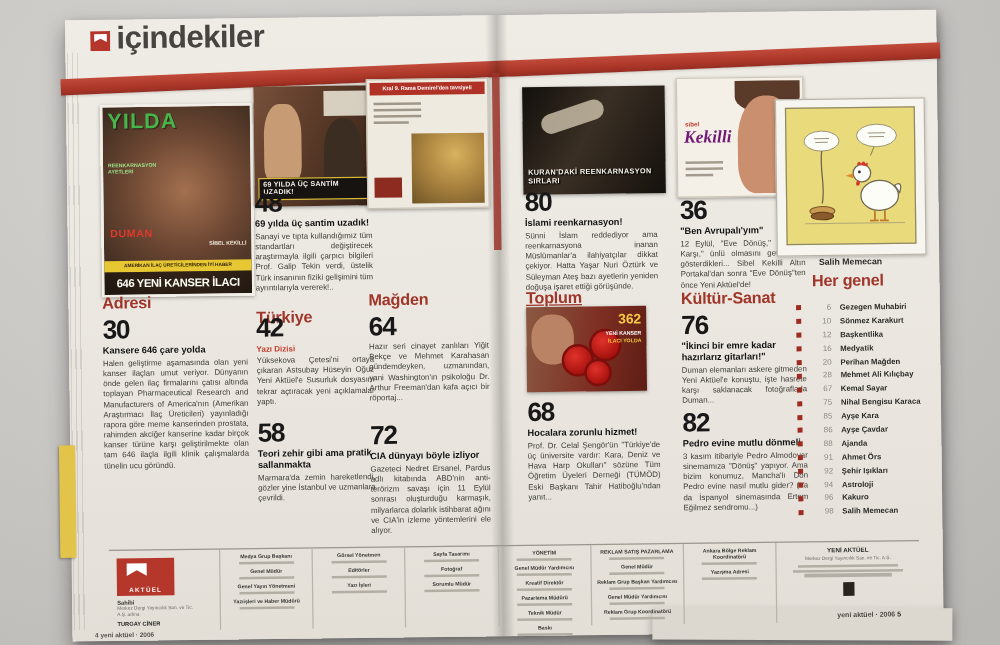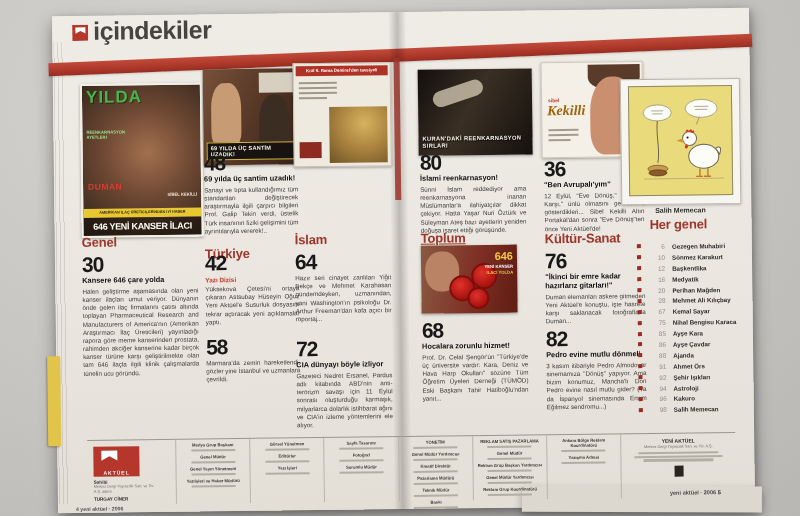--- a/index.html
+++ b/index.html
@@ -62,21 +62,21 @@
   .t-reenk{background:linear-gradient(120deg,#120f0c 0%,#3a2f24 45%,#15110d 100%);}
   .t-reenk .hand{position:absolute;left:14px;top:16px;width:52px;height:16px;background:#cfc4ae;border-radius:8px;transform:rotate(-18deg);opacity:.8;}
   .t-reenk .cap{position:absolute;left:4px;bottom:6px;right:4px;color:#f4f1e8;font-size:5.8px;font-weight:800;
                 letter-spacing:.3px;line-height:1.25;text-shadow:1px 1px 1px #000;}
   
   .t-kekilli{background:#f4f0e8;border:1px solid #cfc8ba;}
   .t-kekilli .back{position:absolute;right:6px;top:14px;width:46px;height:78px;background:#c98f6e;border-radius:45% 45% 30% 30%;}
   .t-kekilli .hair{position:absolute;right:2px;top:2px;width:52px;height:26px;background:#5a3a28;border-radius:0 0 50% 50%;}
   .t-kekilli .nsmall{position:absolute;left:6px;top:34px;font-size:5px;font-weight:700;color:#c0392b;}
   .t-kekilli .nbig{position:absolute;left:5px;top:40px;font-size:14px;font-weight:700;font-style:italic;
-                   color:#a16207;font-family:"Liberation Serif",serif;}
+                   color:#701a75;font-family:"Liberation Serif",serif;}
   .t-kekilli .bar{position:absolute;left:6px;width:30px;height:2px;background:#a39c8e;}
   
   .t-kanser{background:linear-gradient(100deg,#8a5a43 0%,#7e2f23 55%,#5e1d14 100%);}
   .t-kanser .face{position:absolute;left:4px;top:6px;width:34px;height:40px;background:#bb8365;border-radius:45%;}
   .t-kanser .dish{position:absolute;width:22px;height:22px;border-radius:50%;background:radial-gradient(circle at 40% 35%, #e0322b 0%, #a9130f 70%);border:2px solid #7e0e0b;}
   .t-kanser .big{position:absolute;right:4px;top:6px;font-size:11px;font-weight:800;color:#f3c93d;line-height:1;}
   .t-kanser .l1{position:absolute;right:4px;top:19px;font-size:4.2px;font-weight:800;color:#fff;text-align:right;}
   .t-kanser .l2{position:absolute;right:4px;top:25px;font-size:4.2px;font-weight:800;color:#f3c93d;text-align:right;}
   
   .t-cartoon{background:#f7f5ef;border:1px solid #b9b4a9;box-shadow:0 1px 3px rgba(0,0,0,.25);}
@@ -134,21 +134,21 @@
     <div class="gutter-red"></div>
 
     <div class="thumb t-cover" style="left:27px;top:68px;width:118px;height:150px;">
       <div class="brand">YILDA</div>
       <div class="tag-green">REENKARNASYON AYETLERİ</div>
       <div class="tag-red">DUMAN</div>
       <div class="tag-white">SİBEL KEKİLLİ</div>
       <div class="strip">AMERİKAN İLAÇ ÜRETİCİLERİNDEN İYİ HABER</div>
       <div class="strip-big">646 YENİ KANSER İLACI</div>
     </div>
-    <div class="sec" style="left:27px;top:219px;">Genel</div>
+    <div class="sec" style="left:27px;top:219px;">Adresi</div>
     <div class="entry" style="left:27px;top:238px;width:116px;">
       <div class="num">30</div>
       <div class="title">Kansere 646 çare yolda</div>
       <div class="body">Halen geliştirme aşamasında olan yeni kanser ilaçları umut veriyor. Dünyanın önde gelen ilaç firmalarını çatısı altında toplayan Pharmaceutical Research and Manufacturers of America'nın (Amerikan Araştırmacı İlaç Üreticileri) yayınladığı rapora göre meme kanserinden prostata, rahimden akciğer kanserine kadar birçok kanser türüne karşı geliştirilmekte olan tam 646 ilaçla ilgili klinik çalışmalarda tünelin ucu göründü.</div>
     </div>
 
     <div class="thumb t-measure" style="left:150px;top:55px;width:96px;height:96px;">
       <div class="fig1"></div>
       <div class="fig2"></div>
       <div class="chart"></div>
@@ -160,33 +160,34 @@
       <div class="body">Sanayi ve tıpta kullandığımız tüm standartları değiştirecek araştırmayla ilgili çarpıcı bilgileri Prof. Galip Tekin verdi, üstelik Türk insanının fiziki gelişimini tüm ayrıntılarıyla vererek!..</div>
     </div>
     <div class="sec" style="left:150px;top:232px;">Türkiye</div>
     <div class="entry" style="left:150px;top:238px;width:94px;">
       <div class="num">42</div>
       <div class="tag">Yazı Dizisi</div>
       <div class="body">Yüksekova Çetesi'ni ortaya çıkaran Astsubay Hüseyin Oğuz Yeni Aktüel'e Susurluk dosyasını tekrar açtıracak yeni açıklamalar yaptı.</div>
     </div>
     <div class="entry" style="left:150px;top:322px;width:94px;">
       <div class="num">58</div>
+      <div class="title">Teori zehir gibi ama pratik sallanmakta</div>
       <div class="body">Marmara'da zemin hareketlendi, gözler yine İstanbul ve uzmanlara çevrildi.</div>
     </div>
 
     <div class="thumb t-tayland" style="left:240px;top:50px;width:96px;height:102px;">
       <div class="banner">Kral 9. Rama Demirel'den tavsiyeli</div>
       <div class="bar" style="top:18px;"></div>
       <div class="bar" style="top:23px;"></div>
       <div class="bar" style="top:28px;"></div>
       <div class="bar" style="top:33px;width:28px;"></div>
       <div class="photo"></div>
       <div class="redbox"></div>
     </div>
-    <div class="sec" style="left:240px;top:219px;">İslam</div>
+    <div class="sec" style="left:240px;top:219px;">Mağden</div>
     <div class="entry" style="left:240px;top:238px;width:96px;">
       <div class="num">64</div>
       <div class="body">Hazır seri cinayet zanlıları Yiğit Bekçe ve Mehmet Karahasan gündemdeyken, uzmanından, yani Washington'ın psikoloğu Dr. Arthur Freeman'dan kafa açıcı bir röportaj...</div>
     </div>
     <div class="entry" style="left:240px;top:325px;width:96px;">
       <div class="num">72</div>
       <div class="title">CIA dünyayı böyle izliyor</div>
       <div class="body">Gazeteci Nedret Ersanel, Pardus adlı kitabında ABD'nin anti-terörizm savaşı için 11 Eylül sonrası oluşturduğu karmaşık, milyarlarca dolarlık istihbarat ağını ve CIA'in izleme yöntemlerini ele alıyor.</div>
     </div>
 
@@ -198,21 +199,21 @@
       <div class="num">80</div>
       <div class="title">İslami reenkarnasyon!</div>
       <div class="body">Sünni İslam reddediyor ama reenkarnasyona inanan Müslümanlar'a ilahiyatçılar dikkat çekiyor. Hatta Yaşar Nuri Öztürk ve Süleyman Ateş bazı ayetlerin yeniden doğuşa işaret ettiği görüşünde.</div>
     </div>
     <div class="sec" style="left:366px;top:219px;text-decoration:underline;">Toplum</div>
     <div class="thumb t-kanser" style="left:366px;top:234px;width:96px;height:68px;">
       <div class="face"></div>
       <div class="dish" style="left:28px;top:30px;"></div>
       <div class="dish" style="left:50px;top:18px;"></div>
       <div class="dish" style="left:46px;top:42px;width:18px;height:18px;"></div>
-      <div class="big">646</div>
+      <div class="big">362</div>
       <div class="l1">YENİ KANSER</div>
       <div class="l2">İLACI YOLDA</div>
     </div>
     <div class="entry" style="left:366px;top:308px;width:106px;">
       <div class="num">68</div>
       <div class="title">Hocalara zorunlu hizmet!</div>
       <div class="body">Prof. Dr. Celal Şengör'ün "Türkiye'de üç üniversite vardır: Kara, Deniz ve Hava Harp Okulları" sözüne Tüm Öğretim Üyeleri Derneği (TÜMÖD) Eski Başkanı Tahir Hatiboğlu'ndan yanıt...</div>
     </div>
 
     <div class="thumb t-kekilli" style="left:488px;top:52px;width:100px;height:94px;">

